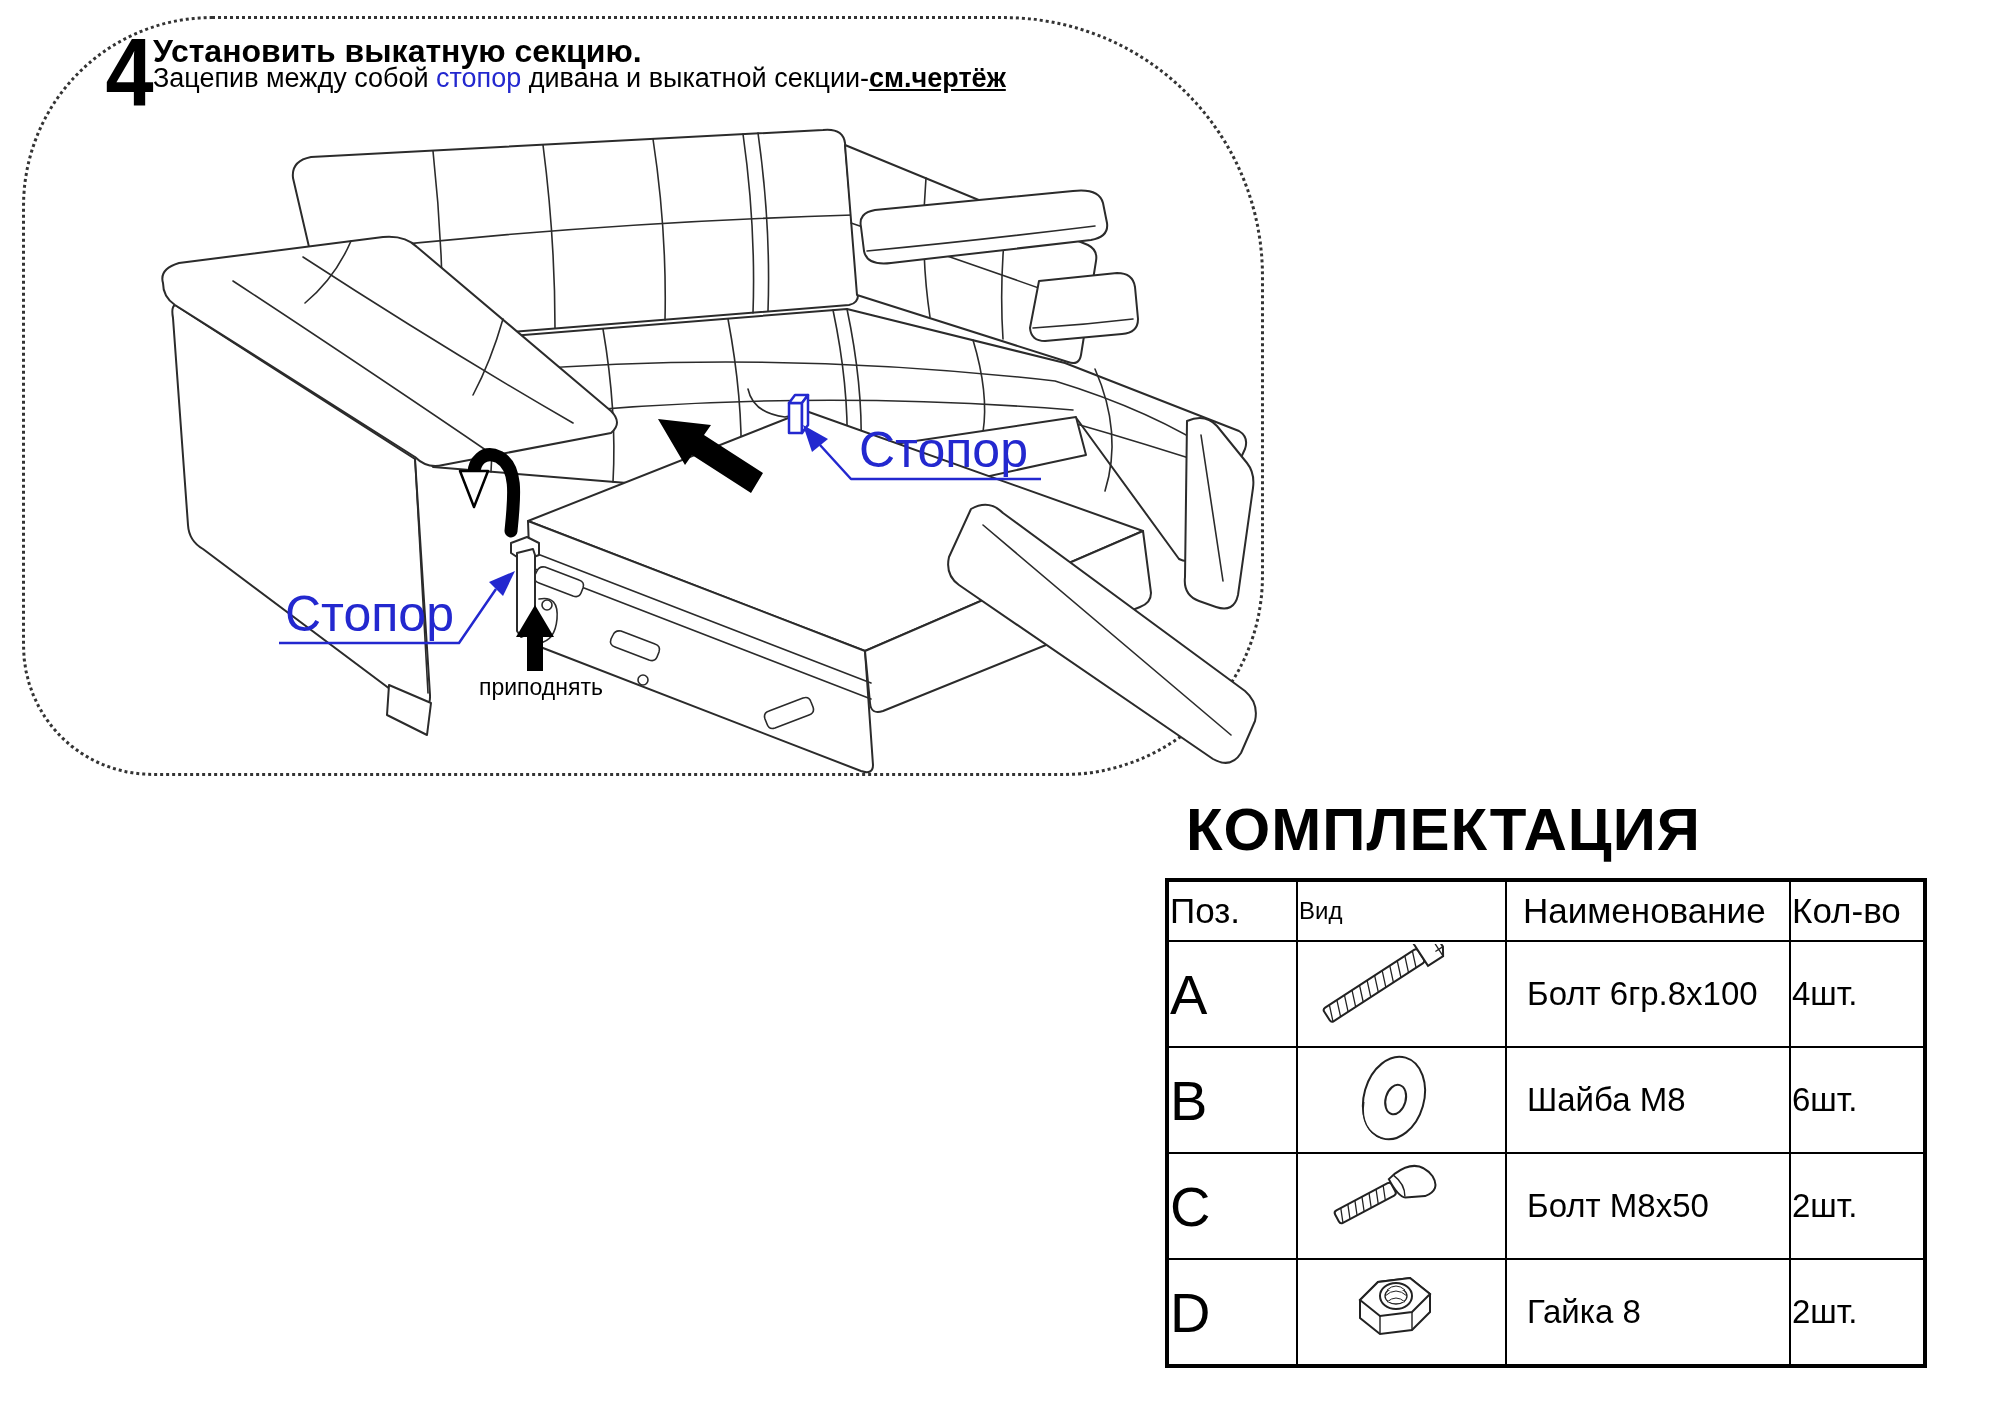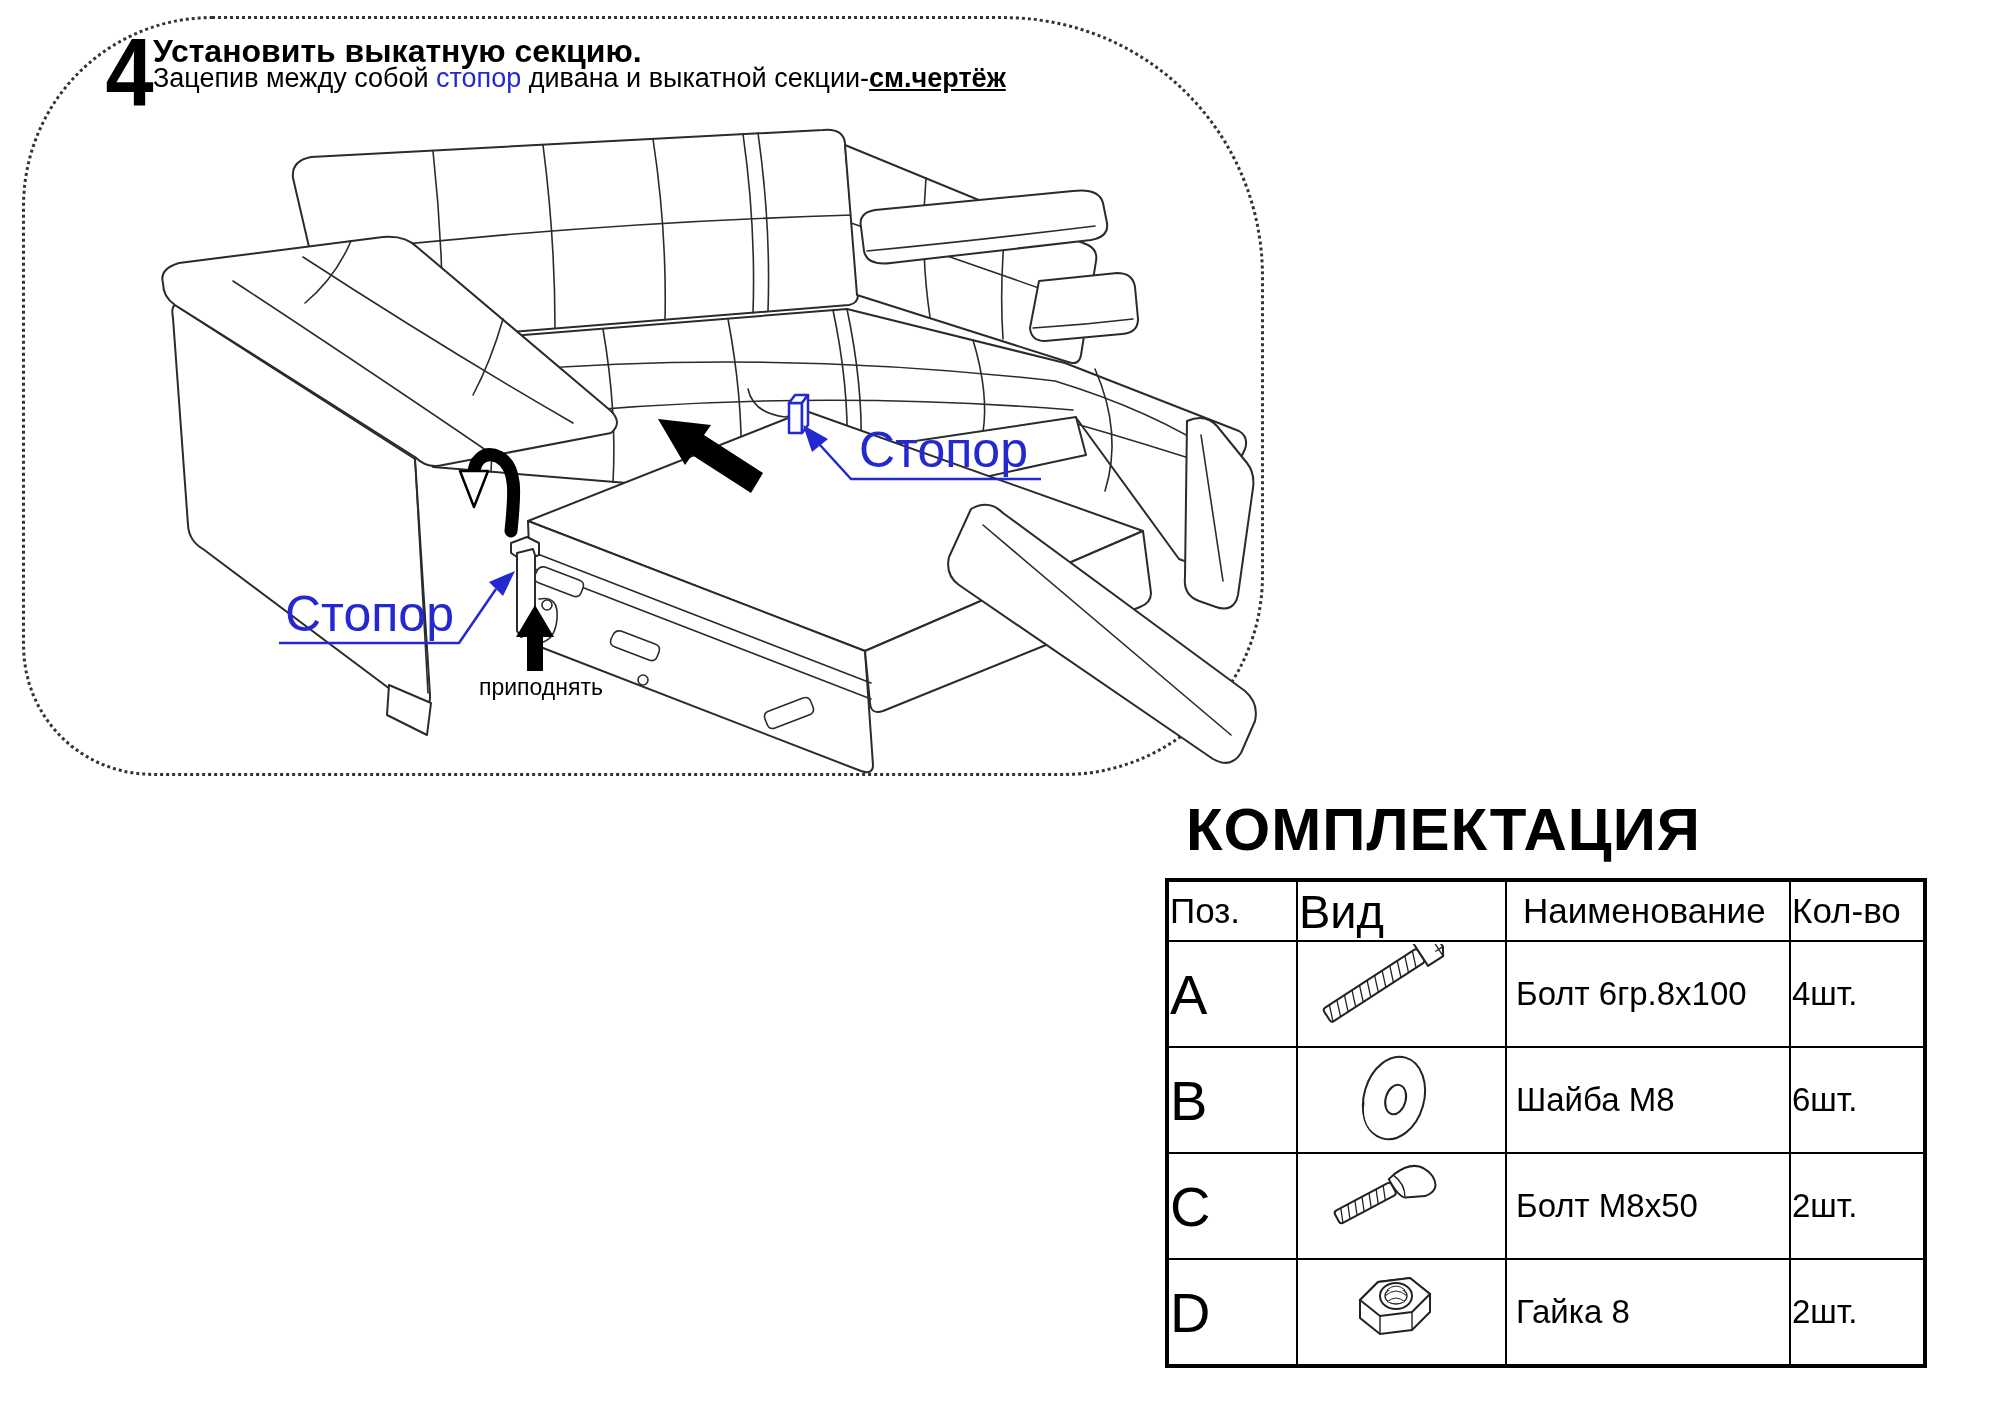--- a/index.html
+++ b/index.html
@@ -11,25 +11,25 @@
         transform:scaleX(0.9);line-height:1;letter-spacing:-2px;}
   .step-title{position:absolute;left:128px;top:14px;font-size:32px;font-weight:bold;white-space:nowrap;}
   .step-desc{position:absolute;left:128px;top:44px;font-size:27px;white-space:nowrap;}
   .blue{color:#2328cf;}
   .ref{font-weight:bold;text-decoration:underline;}
   .diagram{position:absolute;left:118px;top:104px;}
   .kit-section{position:absolute;left:1165px;top:795px;width:728px;}
   .kit-title{margin:0 0 14px 21px;font-size:60px;font-weight:bold;letter-spacing:1px;}
   table.kit{border-collapse:collapse;width:725px;table-layout:fixed;}
   table.kit td{border:2px solid #000;text-align:left;vertical-align:middle;background:#fff;}
-  table.kit tr.hdr td{height:56px;font-size:47px;}
+  table.kit tr.hdr td{height:56px;font-size:24px;}
   table.kit tr.row td{height:102px;}
   td.c-pos{width:125px;font-size:56px;}
   td.c-vid{width:205px;}
-  td.c-name{width:265px;font-size:33px;text-align:left !important;padding-left:9px;}
+  td.c-name{width:265px;font-size:33px;text-align:left !important;padding-left:20px;}
   td.c-qty{width:130px;font-size:33px;}
   table.kit{border:4px solid #000;}
   svg text{font-family:"Liberation Sans",sans-serif;}
   .lbl{fill:#2328cf;font-size:50px;}
   .lift-lbl{fill:#000;font-size:23px;}
 </style>
 </head>
 <body>
 
 <div class="page">

